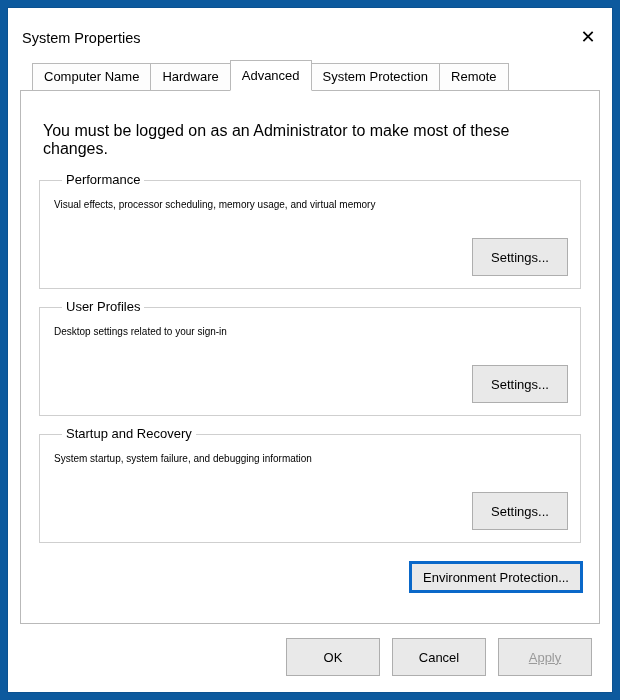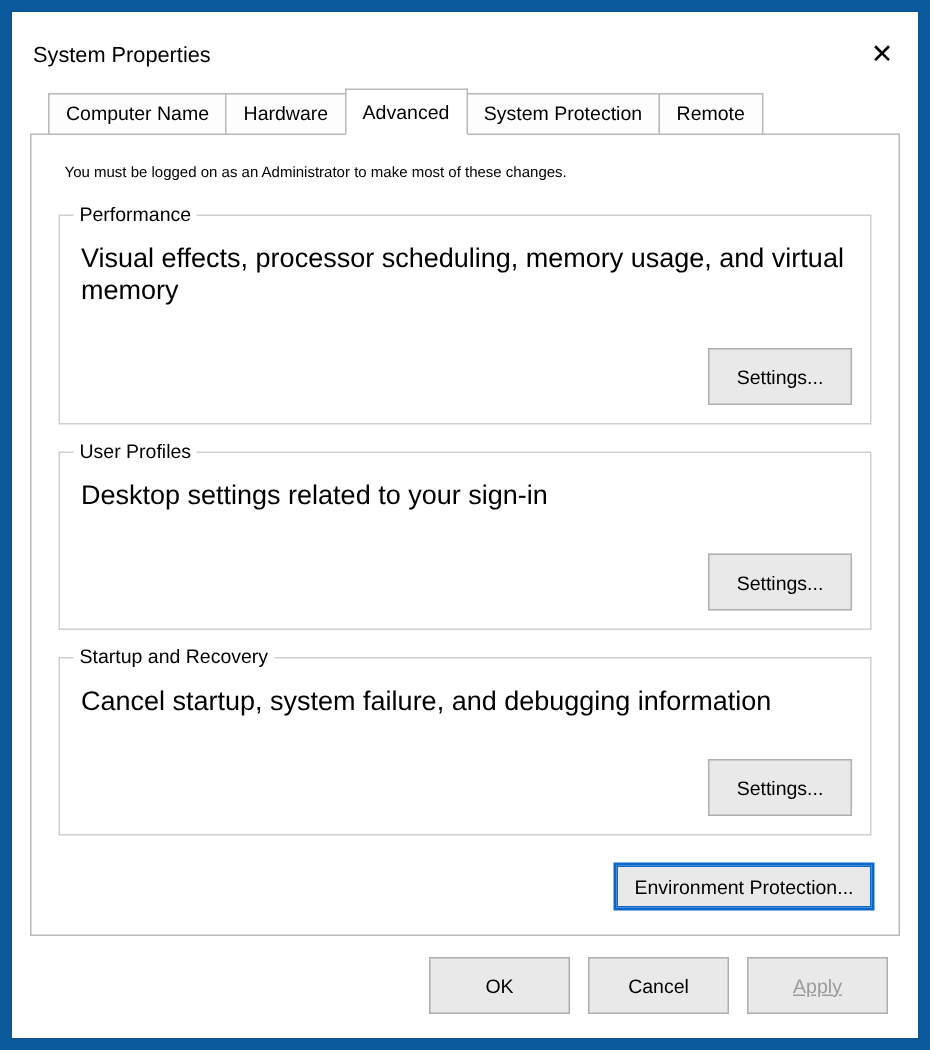--- a/index.html
+++ b/index.html
@@ -79,39 +79,40 @@
       background: #fff;
       padding: 18px 18px 18px 18px;
       flex: 1;
       position: relative;
       z-index: 1;
       display: flex;
       flex-direction: column;
       gap: 18px;
     }
     .intro {
-      font-size: 10px;
+      font-size: 16px;
       padding: 2px 4px 4px 4px;
+      margin-top: 11px;
     }
     
     .groupbox {
       border: 1px solid #cfcfcf;
       position: relative;
       padding: 16px 12px 12px 12px;
     }
     .groupbox .legend {
       position: absolute;
       top: -9px;
-      left: 9px;
+      left: 22px;
       background: #fff;
       padding: 0 4px;
       font-size: 13px;
     }
     .groupbox .desc {
-      font-size: 18px;
+      font-size: 10px;
       padding: 2px 2px 0 2px;
     }
     .btnrow {
       display: flex;
       justify-content: flex-end;
       margin-top: 28px;
     }
     button.win {
       min-width: 96px;
       height: 38px;
@@ -188,21 +189,21 @@
       <div class="groupbox">
         <div class="legend">User Profiles</div>
         <div class="desc">Desktop settings related to your sign-in</div>
         <div class="btnrow">
           <button class="win">Settings...</button>
         </div>
       </div>
 
       <div class="groupbox">
         <div class="legend">Startup and Recovery</div>
-        <div class="desc">Cancel startup, system failure, and debugging information</div>
+        <div class="desc">System startup, system failure, and debugging information</div>
         <div class="btnrow">
           <button class="win">Settings...</button>
         </div>
       </div>
 
       <div class="env-row">
         <button class="focus-ring">Environment Protection...</button>
       </div>
 
     </div>

